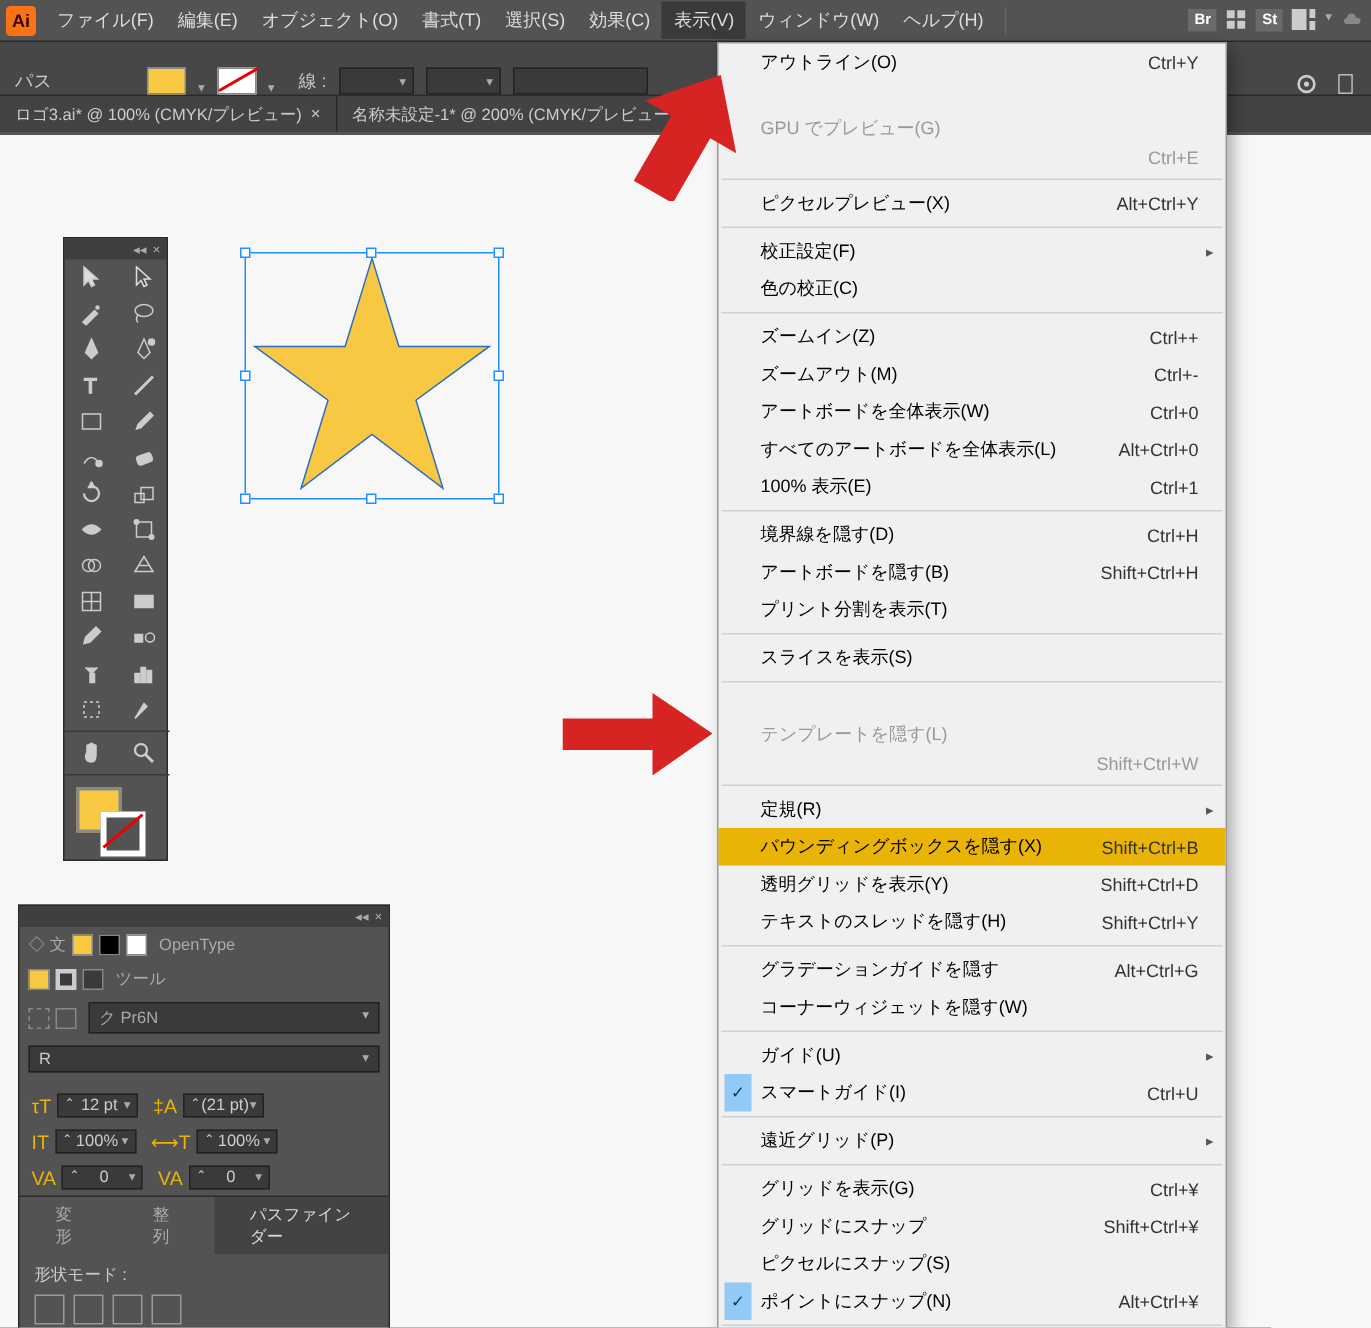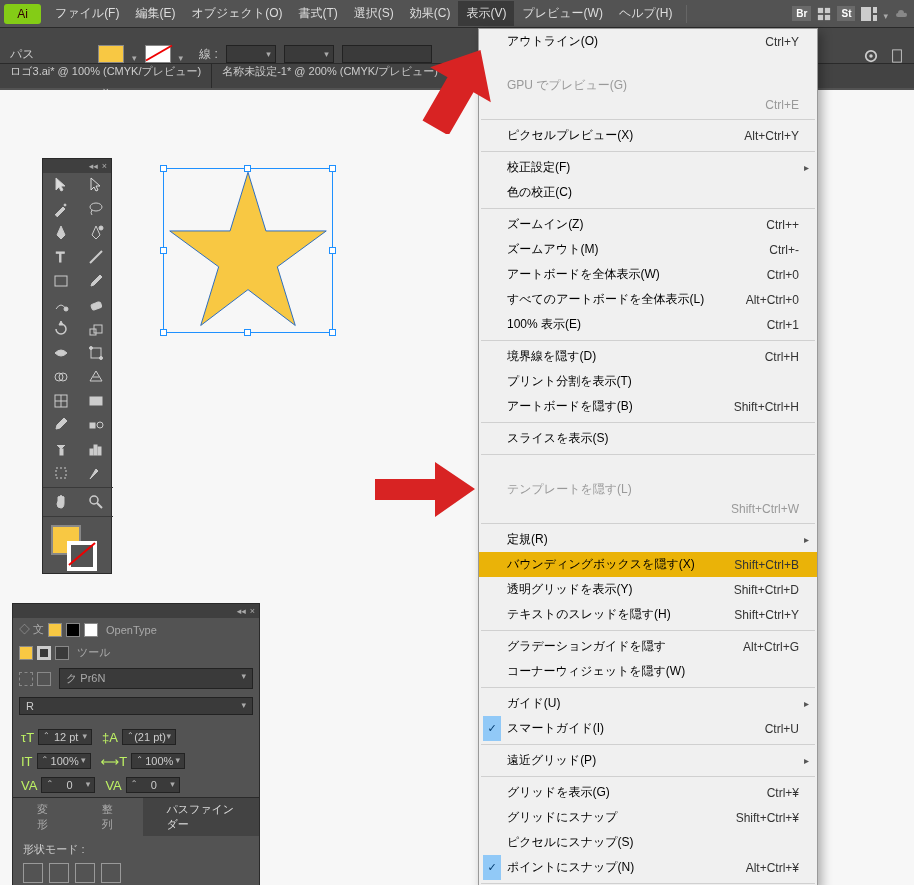--- a/index.html
+++ b/index.html
@@ -1,41 +1,41 @@
 <!DOCTYPE html>
 <html><head>
   <meta charset="utf-8">
   <style>
     * { margin: 0; padding: 0; box-sizing: border-box; font-family: "Yu Gothic UI", "Meiryo", sans-serif; }
     body { background: #535353; width: 914px; height: 885px; overflow: hidden; position: relative; }
     
     
     .menubar { background: #535353; height: 28px; display: flex; align-items: center; padding: 0 4px; color: #ddd; font-size: 12px; border-bottom: 1px solid #2a2a2a; }
-    .app-icon { width: 37px; height: 20px; background: #84cc16; color: #330000; font-weight: normal; font-size: 12px; display: flex; align-items: center; justify-content: center; margin-right: 6px; border-radius: 3px; }
+    .app-icon { width: 20px; height: 20px; background: #f97316; color: #330000; font-weight: bold; font-size: 12px; display: flex; align-items: center; justify-content: center; margin-right: 6px; border-radius: 3px; }
     .menu-item { padding: 4px 8px; cursor: pointer; }
     .menu-item.active { background: #3a3a3a; }
-    .menubar-right { margin-left: auto; display: flex; align-items: flex-end; gap: 6px; }
+    .menubar-right { margin-left: auto; display: flex; align-items: flex-start; gap: 6px; }
     .br-badge, .st-badge { background: #6a6a6a; color: #fff; font-size: 10px; padding: 2px 4px; font-weight: bold; }
     .menubar-right svg { fill: #ccc; }
     
     
     .controlbar { background: #474747; height: 36px; display: flex; align-items: flex-end; padding: 0 10px; color: #ccc; font-size: 12px; border-bottom: 1px solid #2a2a2a; gap: 8px; }
     .ctrl-label { min-width: 80px; }
     .fill-swatch { width: 26px; height: 18px; background: #f8c843; border: 1px solid #888; }
     .stroke-swatch { width: 26px; height: 18px; background: #fff; border: 1px solid #888; position: relative; }
     .stroke-swatch::after { content:''; position:absolute; left:-2px; top:6px; width:30px; height:2px; background: #e00; transform: rotate(-30deg); }
     .chev { font-size: 9px; color: #aaa; }
     .stroke-label { margin-left: 8px; }
     .stroke-picker { width: 50px; height: 18px; background: #3a3a3a; border: 1px solid #222; display:flex; justify-content:flex-end; align-items:center; padding-right:4px; }
     .spacer-bar { width: 90px; height: 18px; background: #3a3a3a; border: 1px solid #222; }
     .right-icons { margin-left: auto; display:flex; gap: 12px; align-items:center; }
     
     
     .doctabs { background: #434343; height: 24px; display: flex; align-items: center; color: #ccc; font-size: 11px; }
-    .doctab { padding: 0 10px; height: 100%; display:flex; align-items:center; gap: 6px; border-right: 1px solid #2a2a2a; flex-direction: column; }
+    .doctab { padding: 0 10px; height: 100%; display:flex; align-items:center; gap: 6px; border-right: 1px solid #2a2a2a; }
     .close-x { font-size: 11px; }
     
     
     .canvas-area { position: absolute; top: 90px; left: 0; right: 0; bottom: 0; background: #f7f7f7; }
     .star-bounds { position: absolute; left: 163px; top: 78px; width: 170px; height: 165px; border: 1px solid #1e90ff; }
     .handle { position: absolute; width: 7px; height: 7px; background: #fff; border: 1px solid #1e90ff; }
     .h-tl{top:-4px;left:-4px}.h-tr{top:-4px;right:-4px}.h-bl{bottom:-4px;left:-4px}.h-br{bottom:-4px;right:-4px}
     .h-t{top:-4px;left:calc(50% - 4px)}.h-b{bottom:-4px;left:calc(50% - 4px)}.h-l{top:calc(50% - 4px);left:-4px}.h-r{top:calc(50% - 4px);right:-4px}
     .star-svg { width: 100%; height: 100%; }
     
@@ -57,21 +57,21 @@
     .props-header { height: 14px; background: #3f3f3f; display:flex; justify-content:flex-end; align-items:center; padding-right:4px; gap:4px; }
     .props-header span{font-size:9px;color:#aaa;}
     .props-row { display:flex; align-items:center; gap: 4px; padding: 4px 6px; }
     .tiny-sq { width:14px; height:14px; border:1px solid #888; }
     .yellow{background:#f8c843}.black{background:#000}.white{background:#fff}
     .row-label { margin-left: 4px; color:#aaa; }
     .props-sep { height:6px; }
     .font-drop { background:#3a3a3a; border:1px solid #222; padding:2px 6px; display:flex; justify-content:space-between; }
     .ft-row { display:flex; gap: 10px; padding: 4px 8px; }
     .ft-field { display:flex; align-items:center; gap:4px; }
-    .ft-icon { font-size: 13px; color:#bef264; }
+    .ft-icon { font-size: 13px; color:#eab308; }
     .ft-input { background:#3a3a3a; border:1px solid #222; width:54px; padding:1px 4px; color:#ccc; display:flex; justify-content:space-between; }
     .tabs-row { display:flex; border-top: 1px solid #2a2a2a; }
     .ptab { padding: 4px 24px; color:#aaa; }
     .ptab.on { background:#434343; color:#ddd; }
     .shape-label { padding: 6px 10px; color:#ccc; }
     .shape-icons { display:flex; gap:6px; padding: 0 10px 8px 10px; }
     .sh-icon { width:20px; height:20px; border:1px solid #999; }
     
     
     .dropdown { position: absolute; top: 28px; left: 478px; width: 340px; background: #f0f0f0; border: 1px solid #999; box-shadow: 4px 4px 10px rgba(0,0,0,0.3); font-size: 12px; color: #000; z-index: 20; }
@@ -94,21 +94,21 @@
 
 <div class="menubar">
   <div class="app-icon">Ai</div>
   <div class="menu-item">ファイル(F)</div>
   <div class="menu-item">編集(E)</div>
   <div class="menu-item">オブジェクト(O)</div>
   <div class="menu-item">書式(T)</div>
   <div class="menu-item">選択(S)</div>
   <div class="menu-item">効果(C)</div>
   <div class="menu-item active">表示(V)</div>
-  <div class="menu-item">プレビュー(W)</div>
+  <div class="menu-item">ウィンドウ(W)</div>
   <div class="menu-item">ヘルプ(H)</div>
   <div style="width:1px;height:18px;background:#666;margin:0 6px;"></div>
   <div class="menubar-right">
     <div class="br-badge">Br</div>
     <svg width="14" height="14" viewBox="0 0 16 16">
         <rect x="1" y="1" width="6" height="6"></rect>
         <rect x="9" y="1" width="6" height="6"></rect>
         <rect x="1" y="9" width="6" height="6"></rect>
         <rect x="9" y="9" width="6" height="6"></rect>
       </svg>
@@ -492,25 +492,25 @@
   <div class="dd-item">
       <span>100% 表示(E)</span>
       <span class="dd-shortcut">Ctrl+1</span>
     </div>
   <div class="dd-sep"></div>
   <div class="dd-item">
       <span>境界線を隠す(D)</span>
       <span class="dd-shortcut">Ctrl+H</span>
     </div>
   <div class="dd-item">
-      <span>プリント分割を表示(T)</span>
-    </div>
-  <div class="dd-item">
       <span>アートボードを隠す(B)</span>
       <span class="dd-shortcut">Shift+Ctrl+H</span>
+    </div>
+  <div class="dd-item">
+      <span>プリント分割を表示(T)</span>
     </div>
   <div class="dd-sep"></div>
   <div class="dd-item">
       <span>スライスを表示(S)</span>
     </div>
   <div class="dd-sep"></div>
   <div class="dd-item disabled">
       <span>テンプレートを隠す(L)</span>
       <span class="dd-shortcut">Shift+Ctrl+W</span>
     </div>

